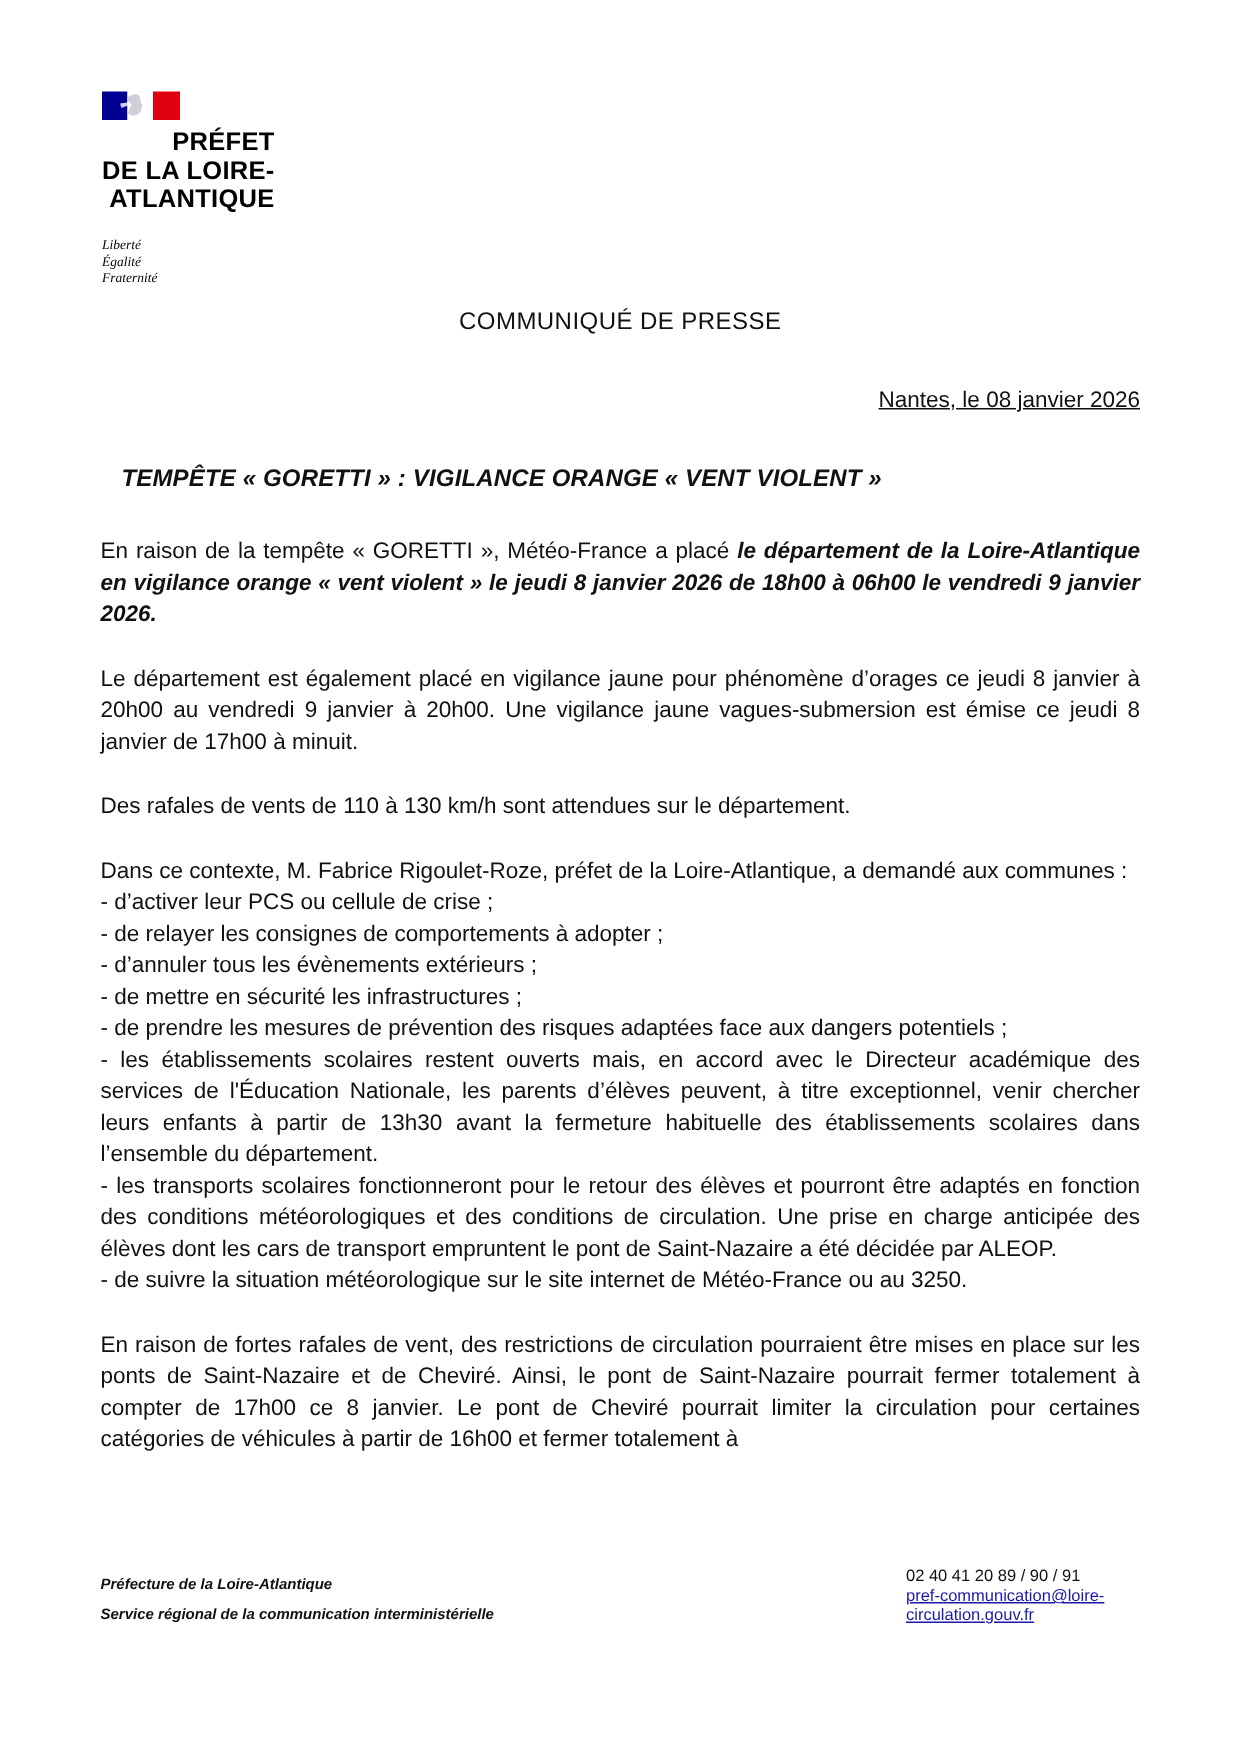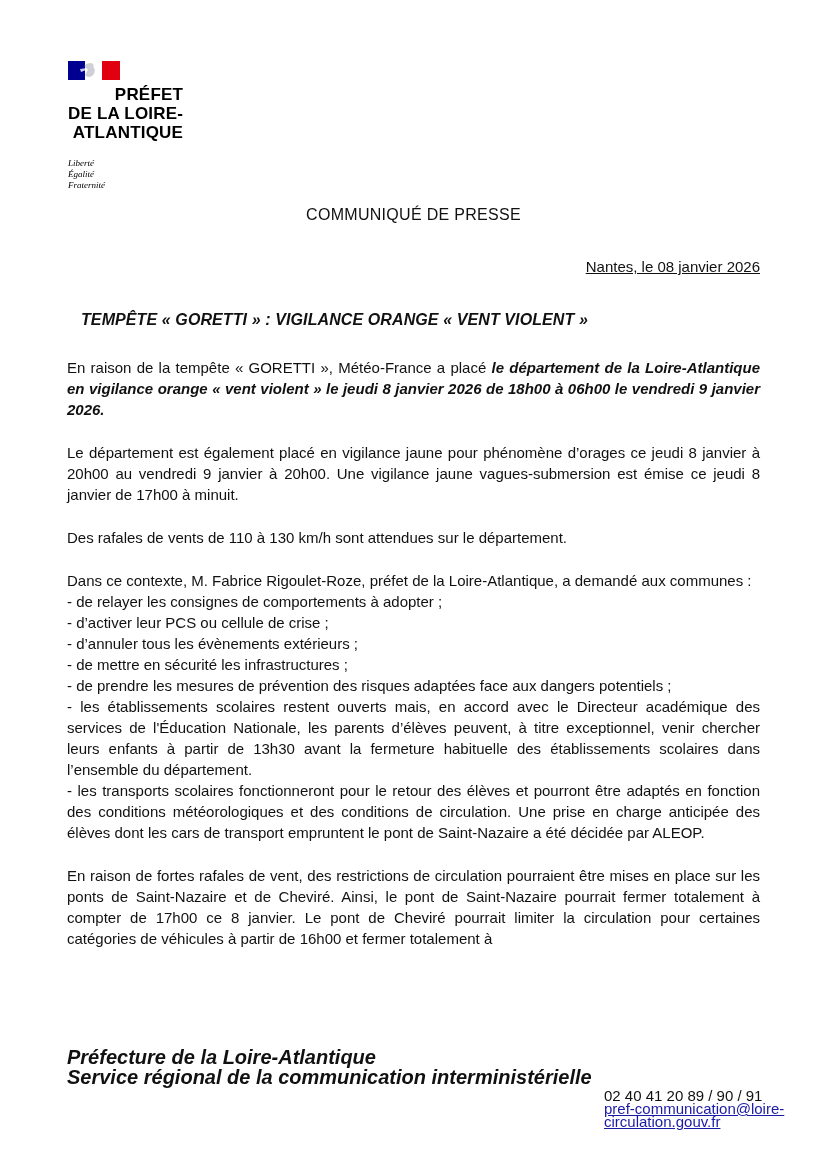--- a/index.html
+++ b/index.html
@@ -33,24 +33,24 @@
     .body {
       position: absolute; left: 67px; width: 693px; top: 357px;
       font-size: 15px; line-height: 21px; text-align: justify;
     }
     .body p { margin: 0; }
     .gap-lg { height: 22px; }
     .em { font-weight: bold; font-style: italic; }
     .list p { margin: 0; }
     .footer-left {
       position: absolute; left: 67px; top: 1047px; font-weight: bold; font-style: italic;
-      font-size: 20px; line-height: 20px;
+      font-size: 10px; line-height: 20px;
     }
     .footer-right {
-      position: absolute; left: 604px; top: 1045px; font-size: 15px; line-height: 13px; margin-top: 44px;
+      position: absolute; left: 604px; top: 1045px; font-size: 11px; line-height: 13px;
     }
     .footer-right a { color: #1a1aa6; text-decoration: underline; }
   </style>
 </head>
 <body>
 
 <div class="logo">
   <div class="flag">
     <div class="blue"></div>
     <div class="white">
@@ -81,27 +81,28 @@
 
 <div class="body">
   <p><span>En raison de la tempête « GORETTI », Météo-France a placé </span><span class="em">le département de la Loire-Atlantique en vigilance orange « vent violent » le jeudi 8 janvier 2026 de 18h00 à 06h00 le vendredi 9 janvier 2026.</span></p>
   <div class="gap-lg"></div>
   <p>Le département est également placé en vigilance jaune pour phénomène d’orages ce jeudi 8 janvier à 20h00 au vendredi 9 janvier à 20h00. Une vigilance jaune vagues-submersion est émise ce jeudi 8 janvier de 17h00 à minuit.</p>
   <div class="gap-lg"></div>
   <p>Des rafales de vents de 110 à 130 km/h sont attendues sur le département.</p>
   <div class="gap-lg"></div>
   <p>Dans ce contexte, M. Fabrice Rigoulet-Roze, préfet de la Loire-Atlantique, a demandé aux communes :</p>
   <div class="list">
+    <p>- d’activer leur PCS ou cellule de crise ;</p>
     <p>- de relayer les consignes de comportements à adopter ;</p>
-    <p>- d’activer leur PCS ou cellule de crise ;</p>
     <p>- d’annuler tous les évènements extérieurs ;</p>
     <p>- de mettre en sécurité les infrastructures  ;</p>
     <p>- de prendre les mesures de prévention des risques adaptées face aux dangers potentiels ;</p>
     <p>- les établissements scolaires restent ouverts mais, en accord avec le Directeur académique des services de l'Éducation Nationale, les parents d’élèves peuvent, à titre exceptionnel,  venir chercher leurs enfants à partir de 13h30 avant la fermeture habituelle des établissements scolaires dans l’ensemble du département.</p>
     <p>- les transports scolaires fonctionneront pour le retour des élèves et pourront être adaptés en fonction des conditions météorologiques et des conditions de circulation. Une prise en charge anticipée des élèves dont les cars de transport empruntent le pont de Saint-Nazaire a été décidée par ALEOP.</p>
+    <p>- de suivre la situation météorologique sur le site internet de Météo-France ou au 3250.</p>
   </div>
   <div class="gap-lg"></div>
   <p>En raison de fortes rafales de vent, des restrictions de circulation pourraient être mises en place sur les ponts de Saint-Nazaire et de Cheviré. Ainsi, le pont de Saint-Nazaire pourrait fermer totalement à compter de 17h00 ce 8 janvier. Le pont de Cheviré pourrait limiter la circulation pour certaines catégories de véhicules à partir de 16h00 et fermer totalement à</p>
 </div>
 
 <div class="footer-left">
   <div>Préfecture de la Loire-Atlantique</div>
   <div>Service régional de la communication interministérielle</div>
 </div>
 

